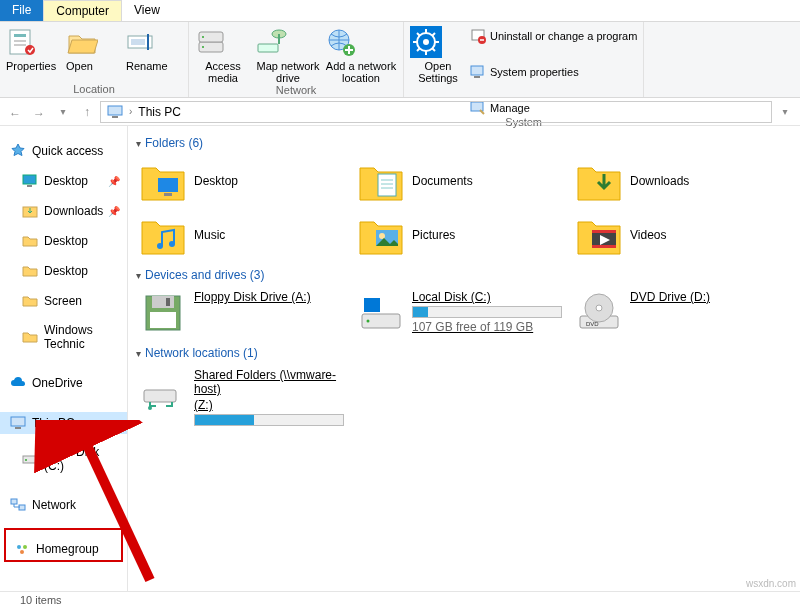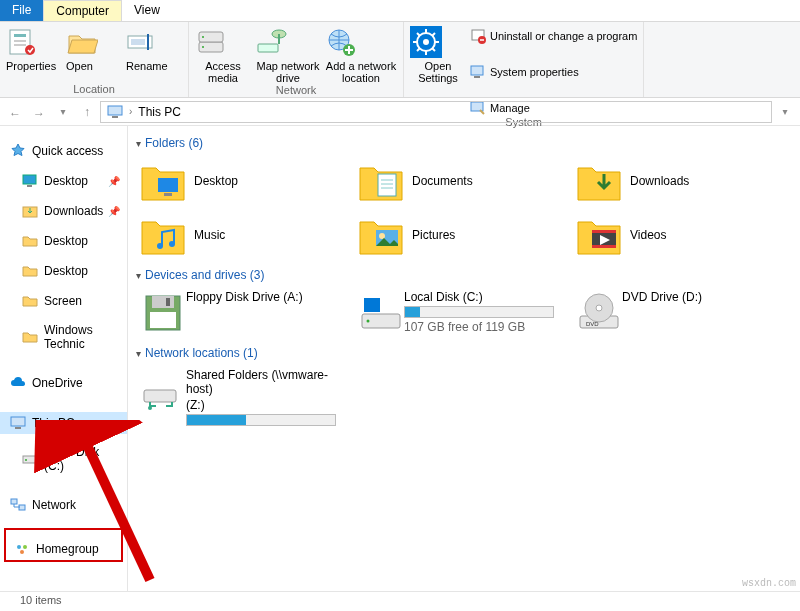--- a/index.html
+++ b/index.html
@@ -40,34 +40,34 @@
 .i16 { width:16px; height:16px; display:inline-flex; align-items:center; justify-content:center; flex-shrink:0; }
 
 
 .content { flex:1; padding: 4px 8px; overflow:auto; }
 .section-header { display:flex; align-items:center; gap:4px; color:#1a5fb4; font-size:12px; margin: 6px 0 4px 0; cursor:default; }
 .section-header .tri { font-size:10px; color:#555; }
 .grid { display:flex; flex-wrap:wrap; }
 .item { display:flex; align-items:center; width: 218px; padding: 4px; gap: 8px; cursor:default; }
 .item .bigico { width:46px; height:46px; display:flex; align-items:center; justify-content:center; flex-shrink:0; }
 .item .label { font-size:12px; }
-.drive-item { display:flex; width: 218px; padding:4px; gap:0; cursor:default; }
+.drive-item { display:flex; width: 218px; padding:4px; gap:8px; cursor:default;text-decoration:underline; }
 .drive-item .bigico { width:46px; height:46px; flex-shrink:0; display:flex; align-items:center; justify-content:center; }
 .drive-info { display:flex; flex-direction:column; gap:2px; font-size:12px; }
 .bar { width:150px; height:12px; border:1px solid #bcbcbc; background:#f0f0f0; position:relative; }
 .bar .fill { position:absolute; left:0; top:0; bottom:0; background:#26a0da; }
 .sub-text { font-size:12px; color:#666; }
 
 
 .status { position:absolute; bottom:0; left:0; right:0; height:20px; border-top:1px solid #e5e5e5; font-size:11px; color:#555; padding:2px 20px; background:#fff; }
 
 
 .arrow-svg { position:absolute; left:20px; top:420px; pointer-events:none; }
 
-.watermark { position:absolute; right:4px; bottom:22px; font-size:10px; color:#bbb;font-family:Liberation Mono, monospace; }
+.watermark { position:absolute; right:4px; bottom:22px; font-size:10px; color:#bbb; }
 </style>
 </head>
 <body>
 
 <div class="tabs">
   <div class="tab file">File</div>
   <div class="tab active">Computer</div>
   <div class="tab">View</div>
 </div>
 

